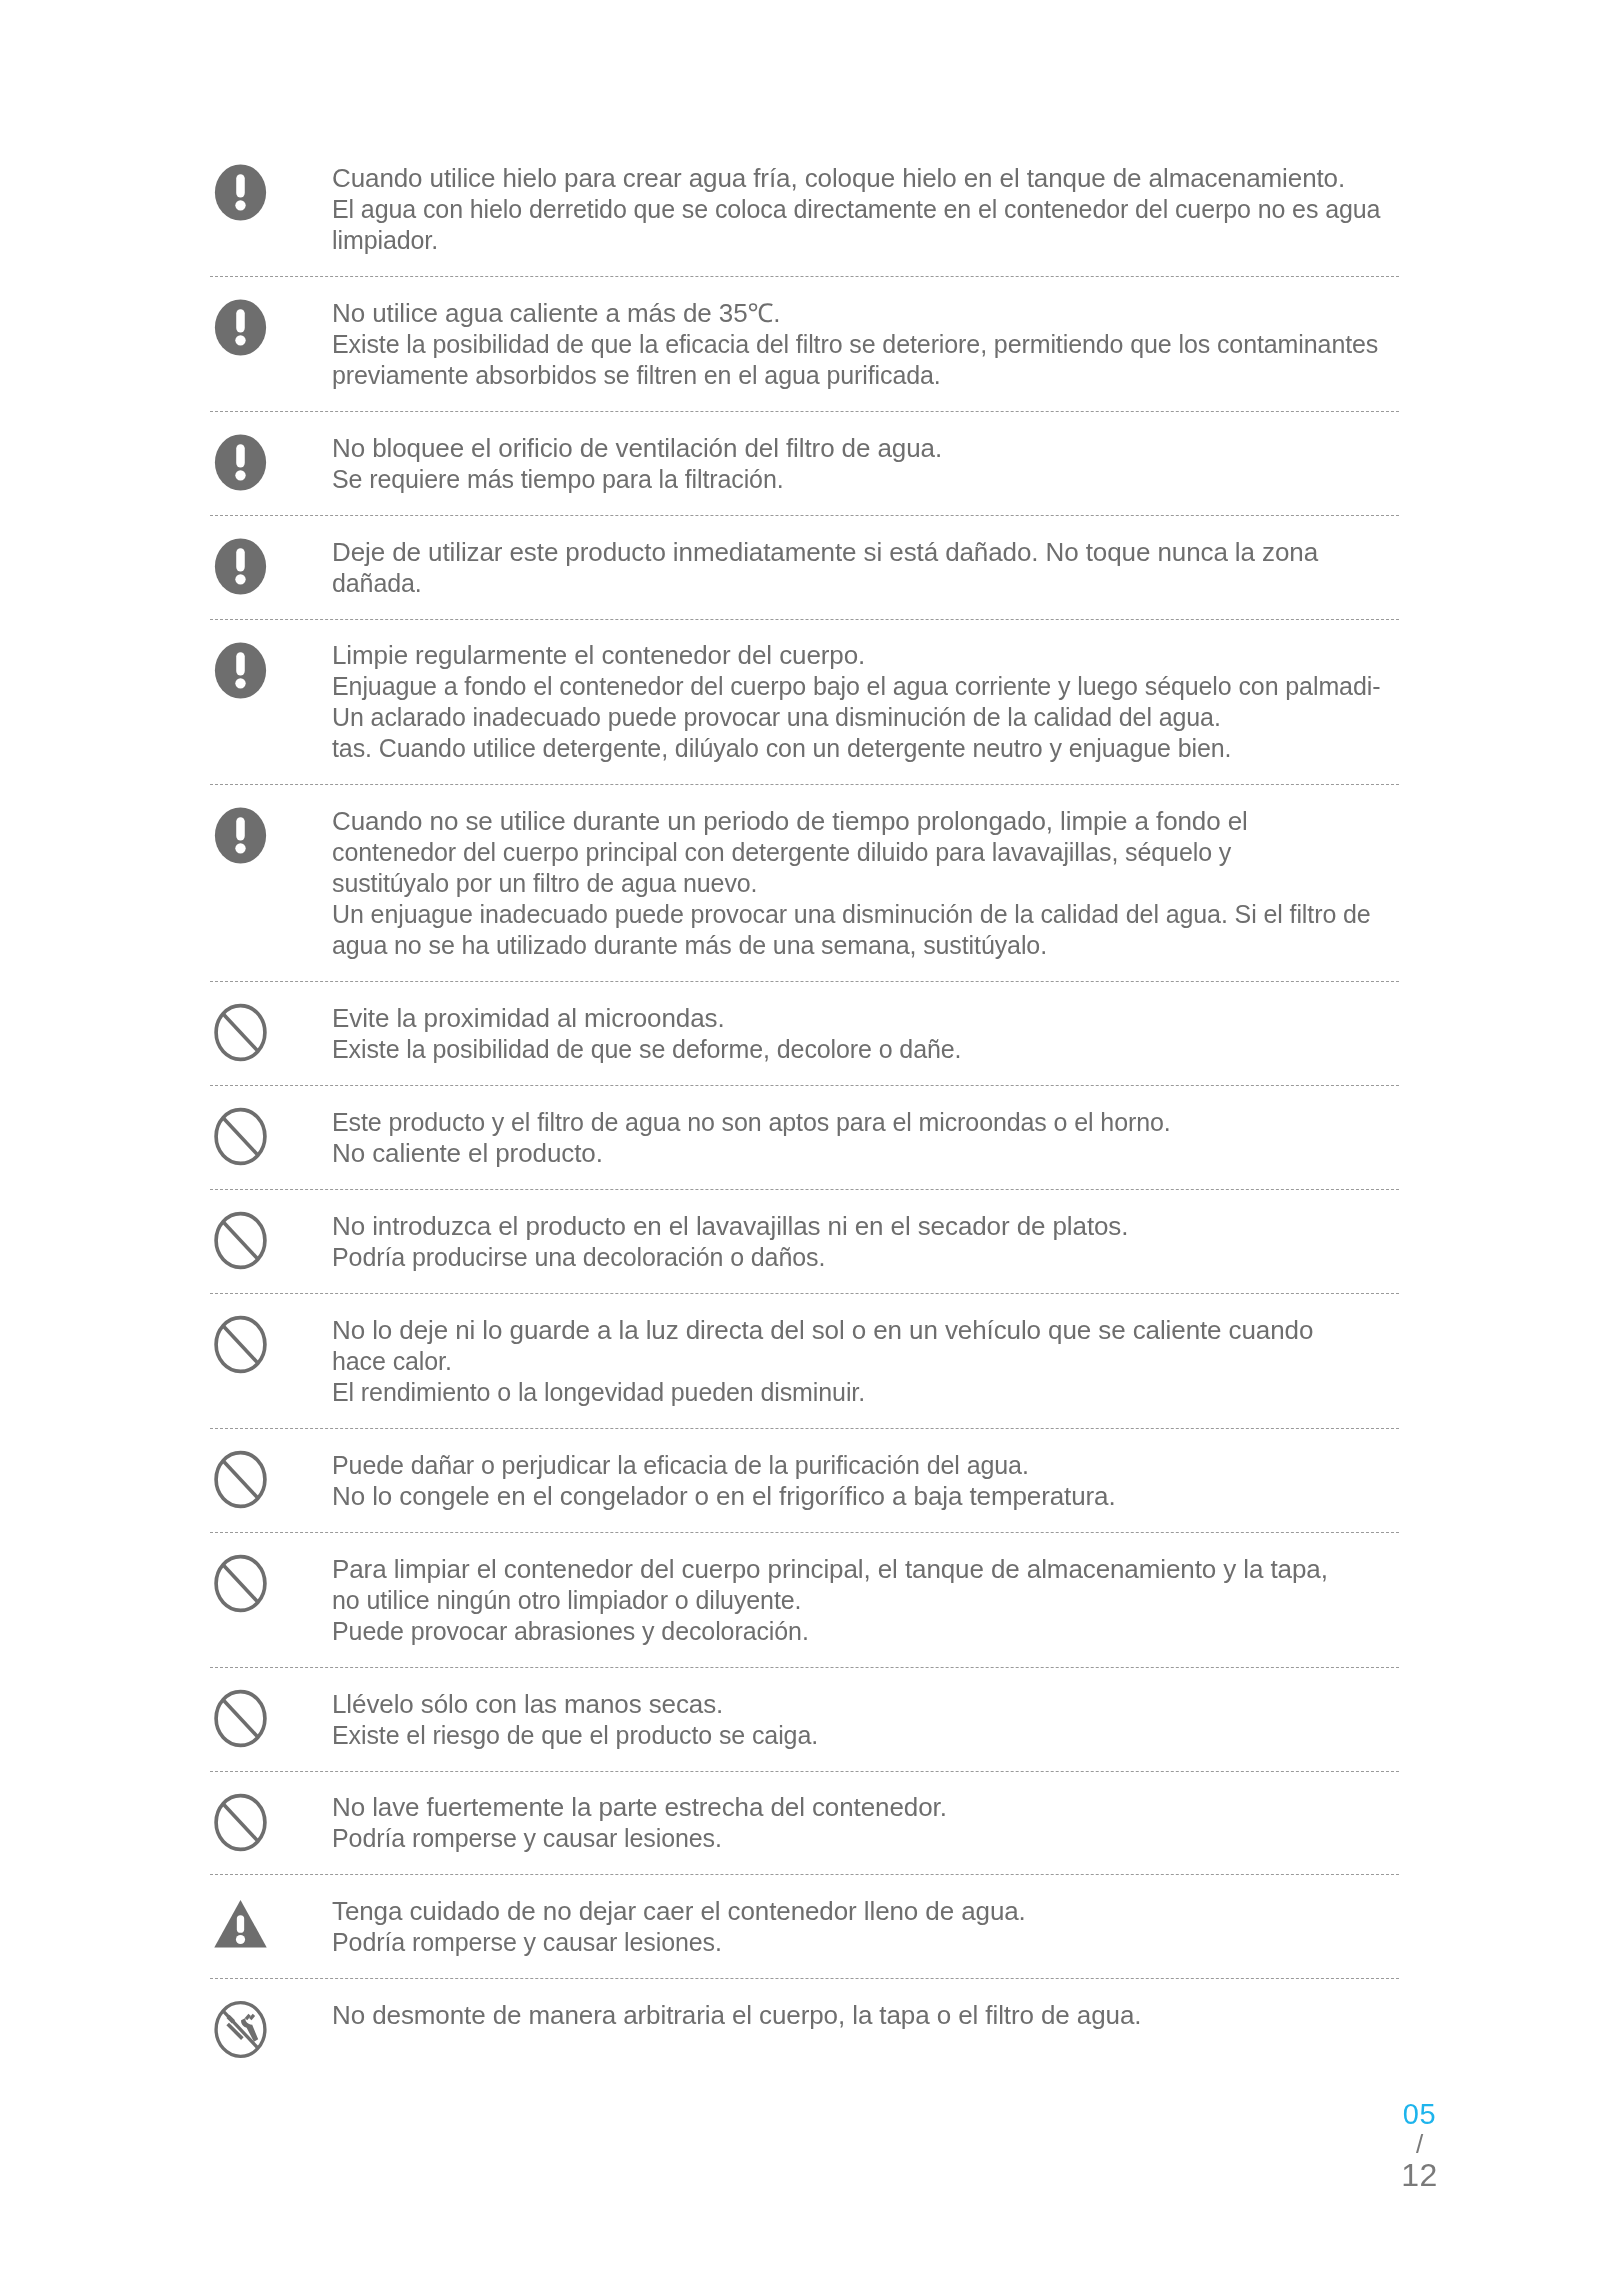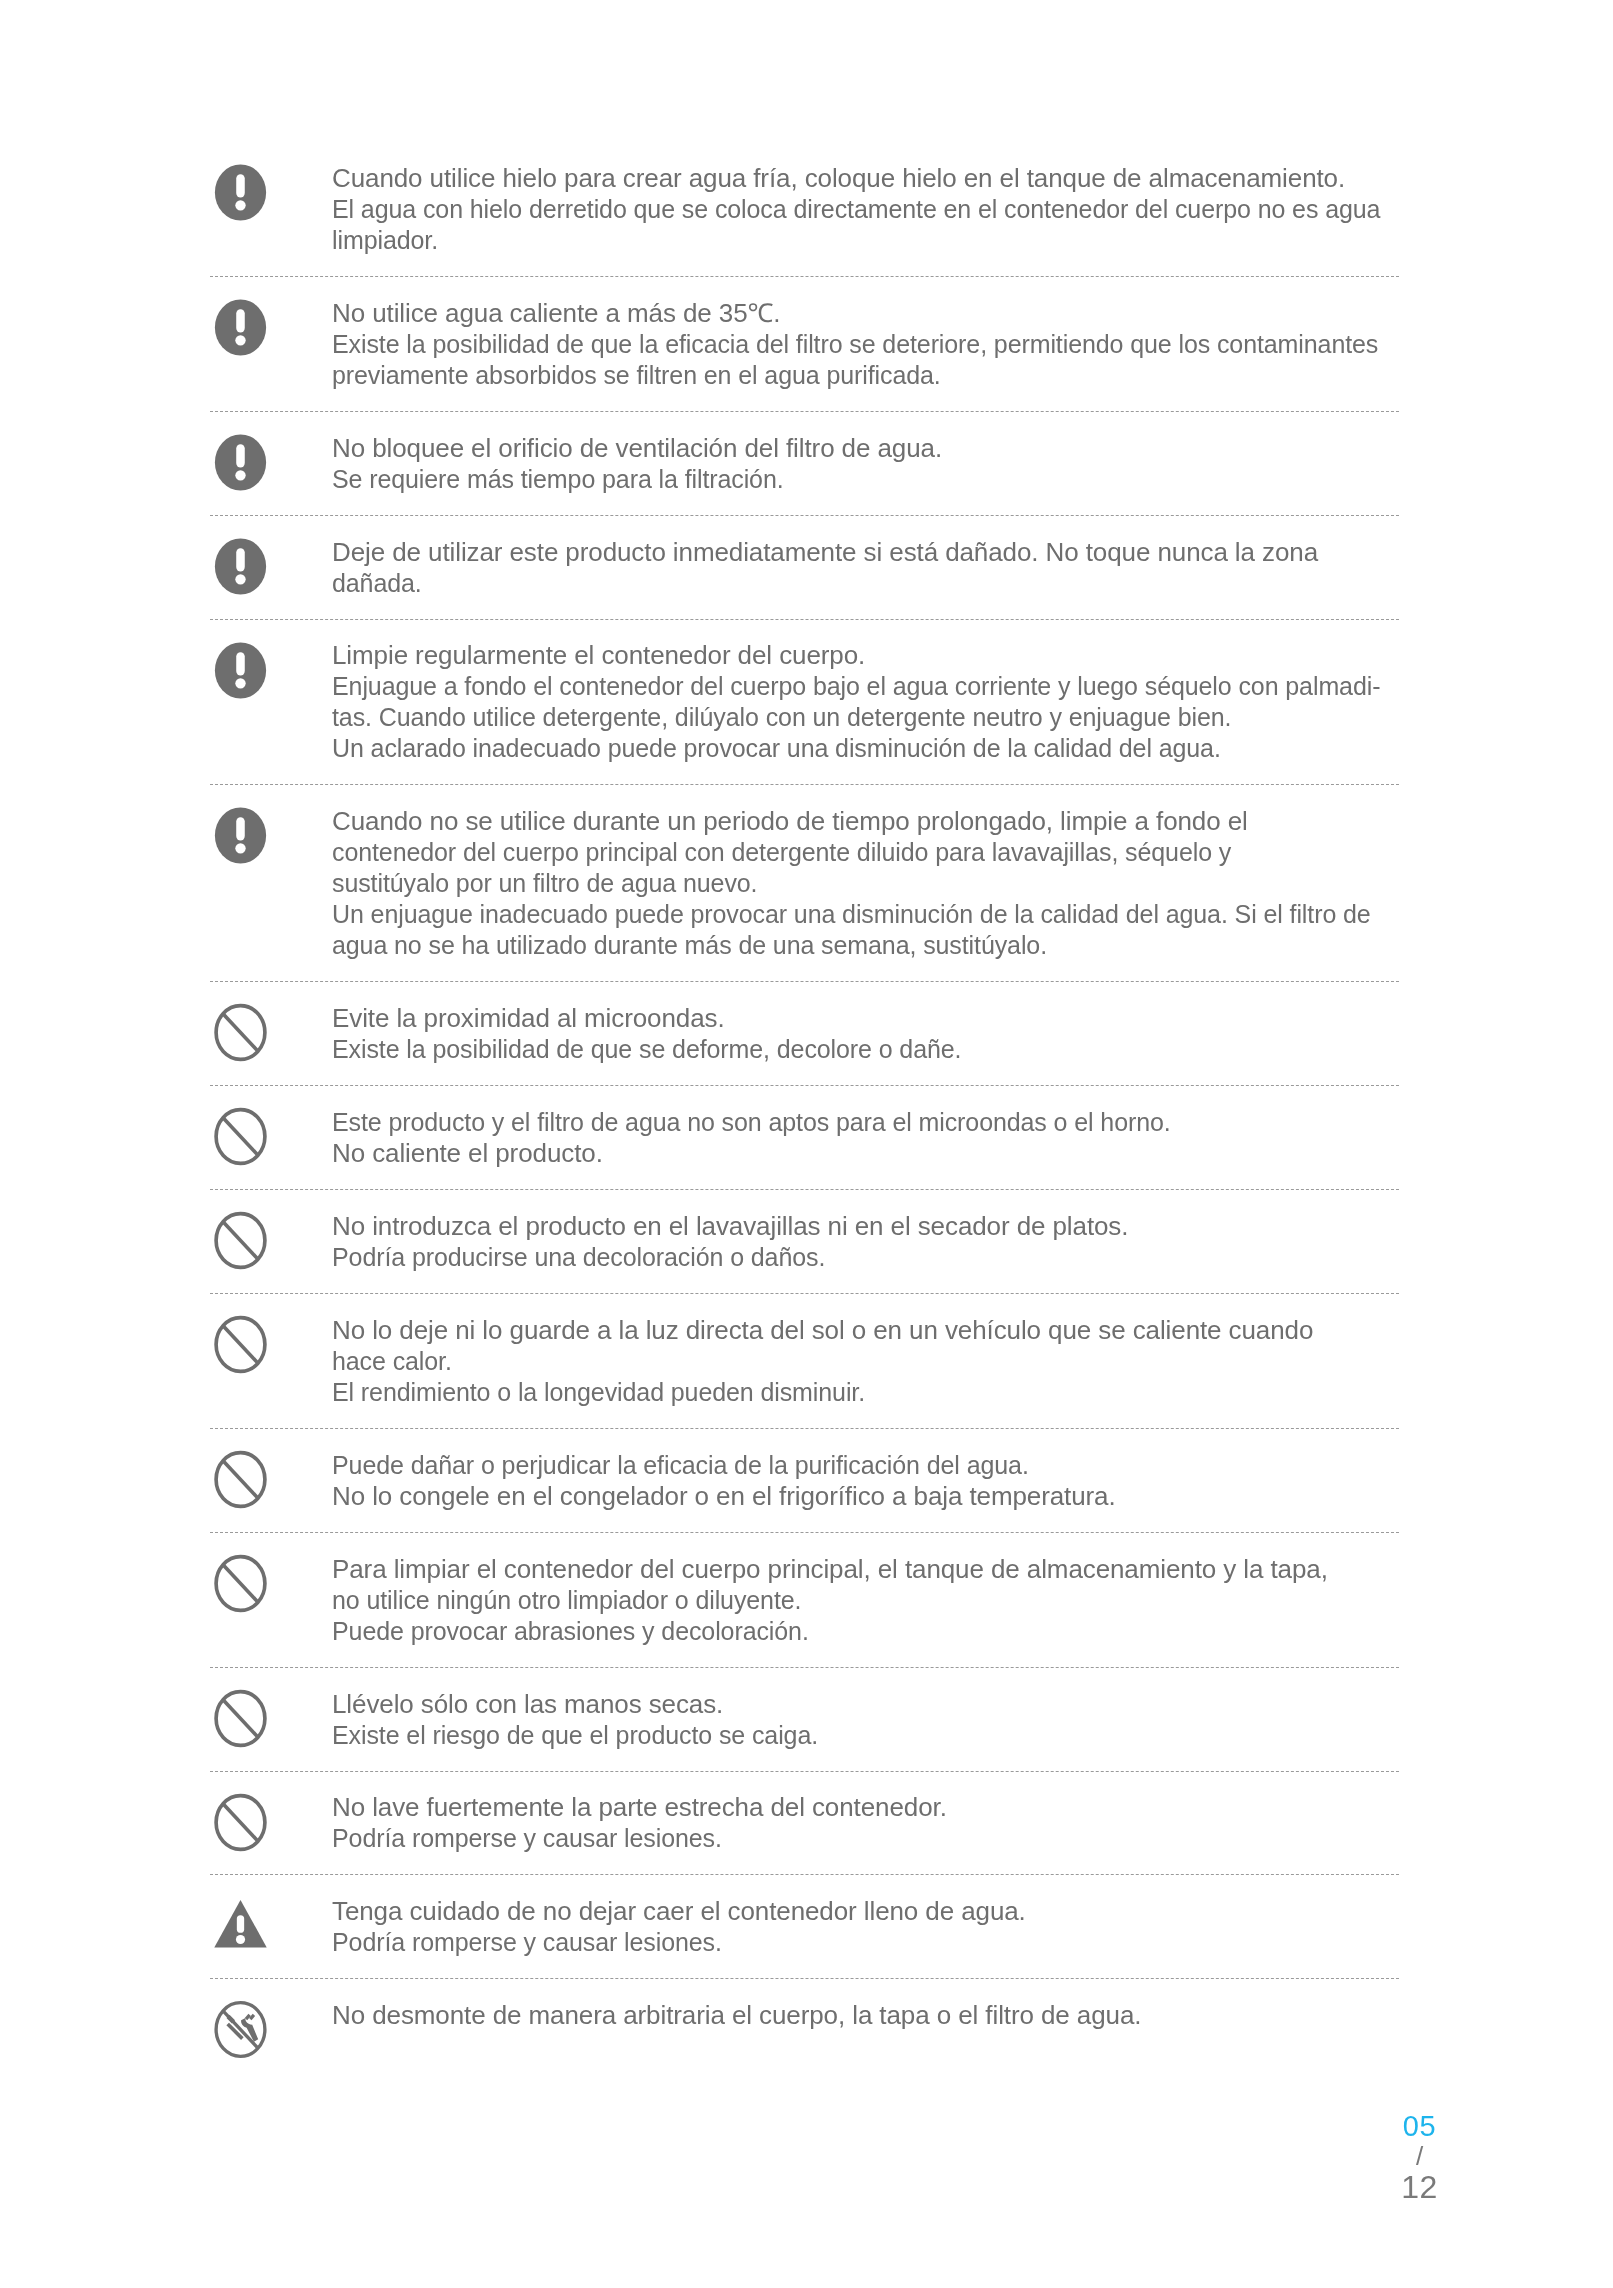--- a/index.html
+++ b/index.html
@@ -65,21 +65,20 @@
     margin: 0;
   }
 
   .footer {
     position: absolute;
     right: 152px;
     top: 2100px;
     width: 83px;
     text-align: center;
     line-height: 1.0;
-    margin-top: 12px;
   }
   .footer .cur {
     display: block;
     color: #1eb4ec;
     font-size: 29px;
     letter-spacing: 0.5px;
   }
   .footer .slash {
     display: block;
     color: #7a7a7a;
@@ -160,22 +159,22 @@
         <div class="notice-icon">
           <svg viewBox="0 0 100 100" width="61" height="61">
             <ellipse cx="50" cy="50" rx="42" ry="46" fill="#6e6e6e"></ellipse>
             <rect x="43" y="20" width="14" height="38" rx="7" fill="#ffffff"></rect>
             <circle cx="50" cy="71" r="8.5" fill="#ffffff"></circle>
           </svg>
         </div>
         <div class="notice-body">
           <div class="notice-line lead">Limpie regularmente el contenedor del cuerpo.</div>
           <div class="notice-line">Enjuague a fondo el contenedor del cuerpo bajo el agua corriente y luego séquelo con palmadi-</div>
+          <div class="notice-line">Un aclarado inadecuado puede provocar una disminución de la calidad del agua.</div>
           <div class="notice-line">tas. Cuando utilice detergente, dilúyalo con un detergente neutro y enjuague bien.</div>
-          <div class="notice-line">Un aclarado inadecuado puede provocar una disminución de la calidad del agua.</div>
         </div>
       </div>
       <div class="sep" style="margin-top: 20px; margin-bottom: 20px;"></div>
       <div class="notice">
         <div class="notice-icon">
           <svg viewBox="0 0 100 100" width="61" height="61">
             <ellipse cx="50" cy="50" rx="42" ry="46" fill="#6e6e6e"></ellipse>
             <rect x="43" y="20" width="14" height="38" rx="7" fill="#ffffff"></rect>
             <circle cx="50" cy="71" r="8.5" fill="#ffffff"></circle>
           </svg>

